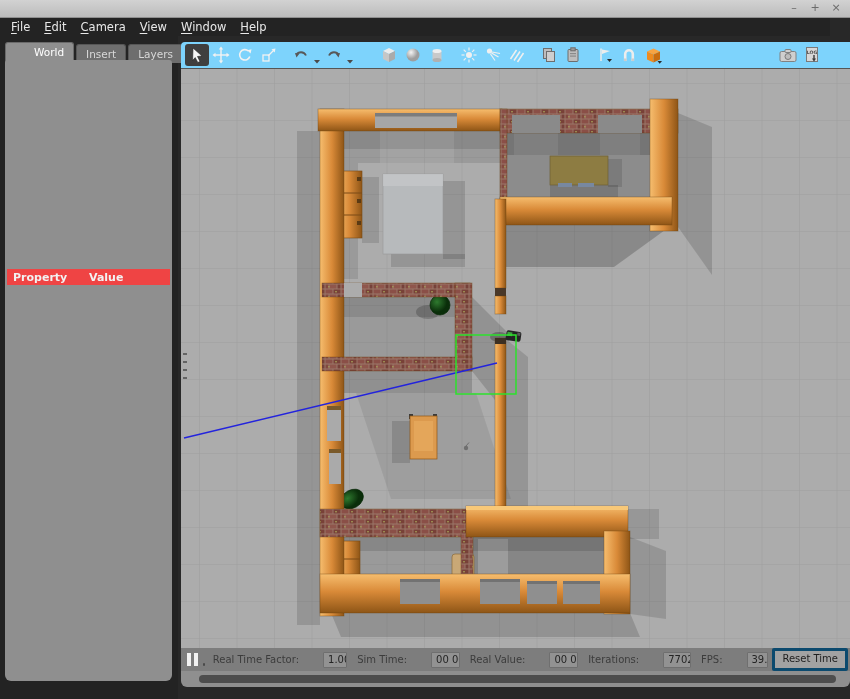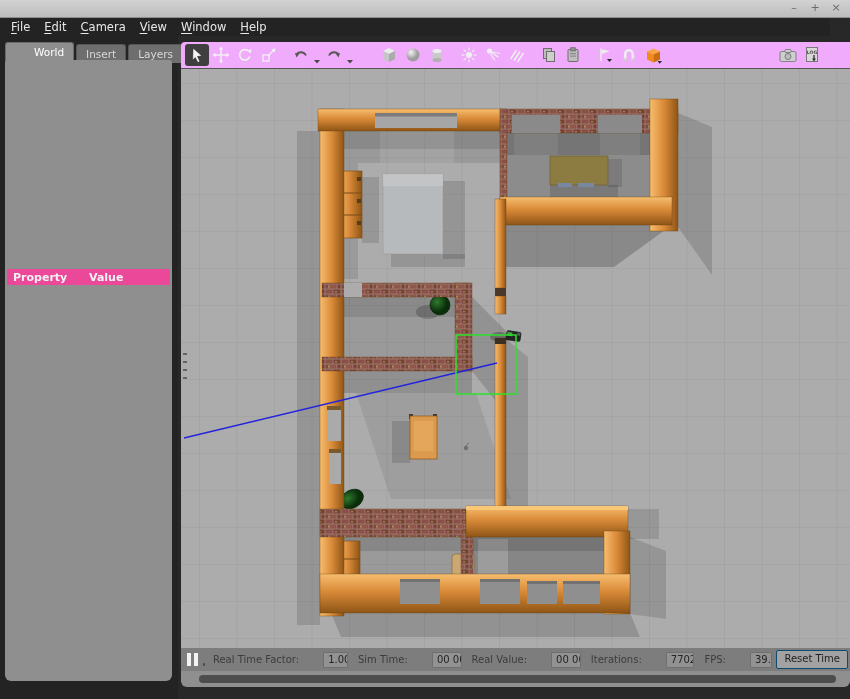--- a/index.html
+++ b/index.html
@@ -20,45 +20,45 @@
   .leftpanel{position:absolute;left:0;top:36px;width:178px;height:663px;background:#232323;}
   .tabs{position:absolute;left:5px;top:6px;display:flex;gap:2px;}
   .tab{font-size:10.5px;padding:3px 9px 3px;border-radius:3px 3px 0 0;cursor:default;}
   .tab.active{background:#8f8f8f;color:#ffffff;border:1px solid #6a6a6a;border-bottom:none;padding-left:28px;}
   .tab.inactive{background:#6e6e6e;color:#d8d8d8;border:1px solid #565656;border-bottom:none;margin-top:2px;}
   .panelbody{position:absolute;left:5px;top:24px;width:167px;height:621px;background:#8f8f8f;border-radius:3px 3px 6px 6px;}
   .tree{position:absolute;top:8px;left:0;right:0;}
   .treeitem{height:13px;line-height:13px;font-size:11px;color:#c3c3c3;padding-left:23px;position:relative;cursor:default;white-space:nowrap;}
   .treeitem.sel{color:#ffffff;font-weight:bold;}
   .treeitem .arrow{position:absolute;left:11px;top:2px;width:0;height:0;border-left:5px solid #3a3a3a;border-top:4px solid transparent;border-bottom:4px solid transparent;}
-  .prophdr{position:absolute;left:2px;right:2px;top:209px;height:16px;background:#ec4899;display:flex;align-items:center;}
+  .prophdr{position:absolute;left:2px;right:2px;top:209px;height:16px;background:#ef4444;display:flex;align-items:center;}
   .prophdr span{font-size:11px;font-weight:bold;color:#f2f2f2;}
   .prophdr .c1{margin-left:6px;width:76px;}
 
   
-  .rightpanel{position:absolute;left:181px;top:42px;width:669px;height:471px;background:#f0abfc;border-radius:4px 0 4px 4px;}
+  .rightpanel{position:absolute;left:181px;top:42px;width:669px;height:471px;background:#7dd3fc;border-radius:4px 0 4px 4px;}
   .toolbar{position:absolute;left:0;top:0;width:669px;height:26px;display:flex;align-items:center;border-bottom:1px solid #585858;}
   .tbtn{width:24px;height:22px;display:flex;align-items:center;justify-content:center;flex:0 0 auto;cursor:default;}
   .tbtn.active{background:#3f3f3f;border-radius:3px;}
   .tsep{width:8px;flex:0 0 auto;}
   .caret{width:9px;display:flex;align-items:flex-end;justify-content:center;height:18px;flex:0 0 auto;}
   .spacer{flex:1 1 auto;}
 
   .viewport{position:absolute;left:0;top:26px;width:669px;height:580px;background:#acacac;border-top:1px solid #555;}
   .splitdots{position:absolute;left:2px;top:284px;display:flex;flex-direction:column;gap:6px;}
   .splitdots i{width:4px;height:2px;background:#636363;display:block;}
 
   
   .statusbar{position:absolute;left:0;top:606px;width:669px;height:23px;background:#7d7d7d;display:flex;align-items:center;padding-left:6px;box-sizing:border-box;}
   .pausebtn{display:flex;gap:3px;margin-right:5px;cursor:default;}
   .pausebtn i{width:4px;height:13px;background:#f2f2f2;display:block;}
   .stepbtn{width:8px;height:3px;background:#4a4a4a;border-radius:1px;margin-right:8px;margin-top:9px;cursor:default;}
   .sflabel{font-size:10px;color:#3c3c3c;margin-right:4px;white-space:nowrap;}
   .sfbox{background:#929292;border:1px solid #6f6f6f;border-radius:1px;font-size:10px;color:#242424;height:14px;line-height:14px;padding:0 4px;margin-right:10px;white-space:nowrap;overflow:hidden;margin-left:20px;}
-  .resetbtn{background:#a2a2a2;border:1px solid #0c4a6e;border-radius:2px;font-size:10px;color:#1e1e1e;height:17px;line-height:16px;padding:0 7px;margin-left:auto;margin-right:2px;white-space:nowrap;cursor:default;}
+  .resetbtn{background:#a2a2a2;border:3px solid #0c4a6e;border-radius:2px;font-size:10px;color:#1e1e1e;height:17px;line-height:16px;padding:0 7px;margin-left:auto;margin-right:2px;white-space:nowrap;cursor:default;}
 
   
   .slider{position:absolute;left:0;top:629px;width:669px;height:16px;background:#8f8f8f;border-radius:0 0 6px 6px;}
   .slider .handle{position:absolute;left:18px;top:4px;width:637px;height:8px;background:#4d4d4d;border-radius:4px;}
 
   svg{display:block;}
 </style>
 </head>
 <body>
 

